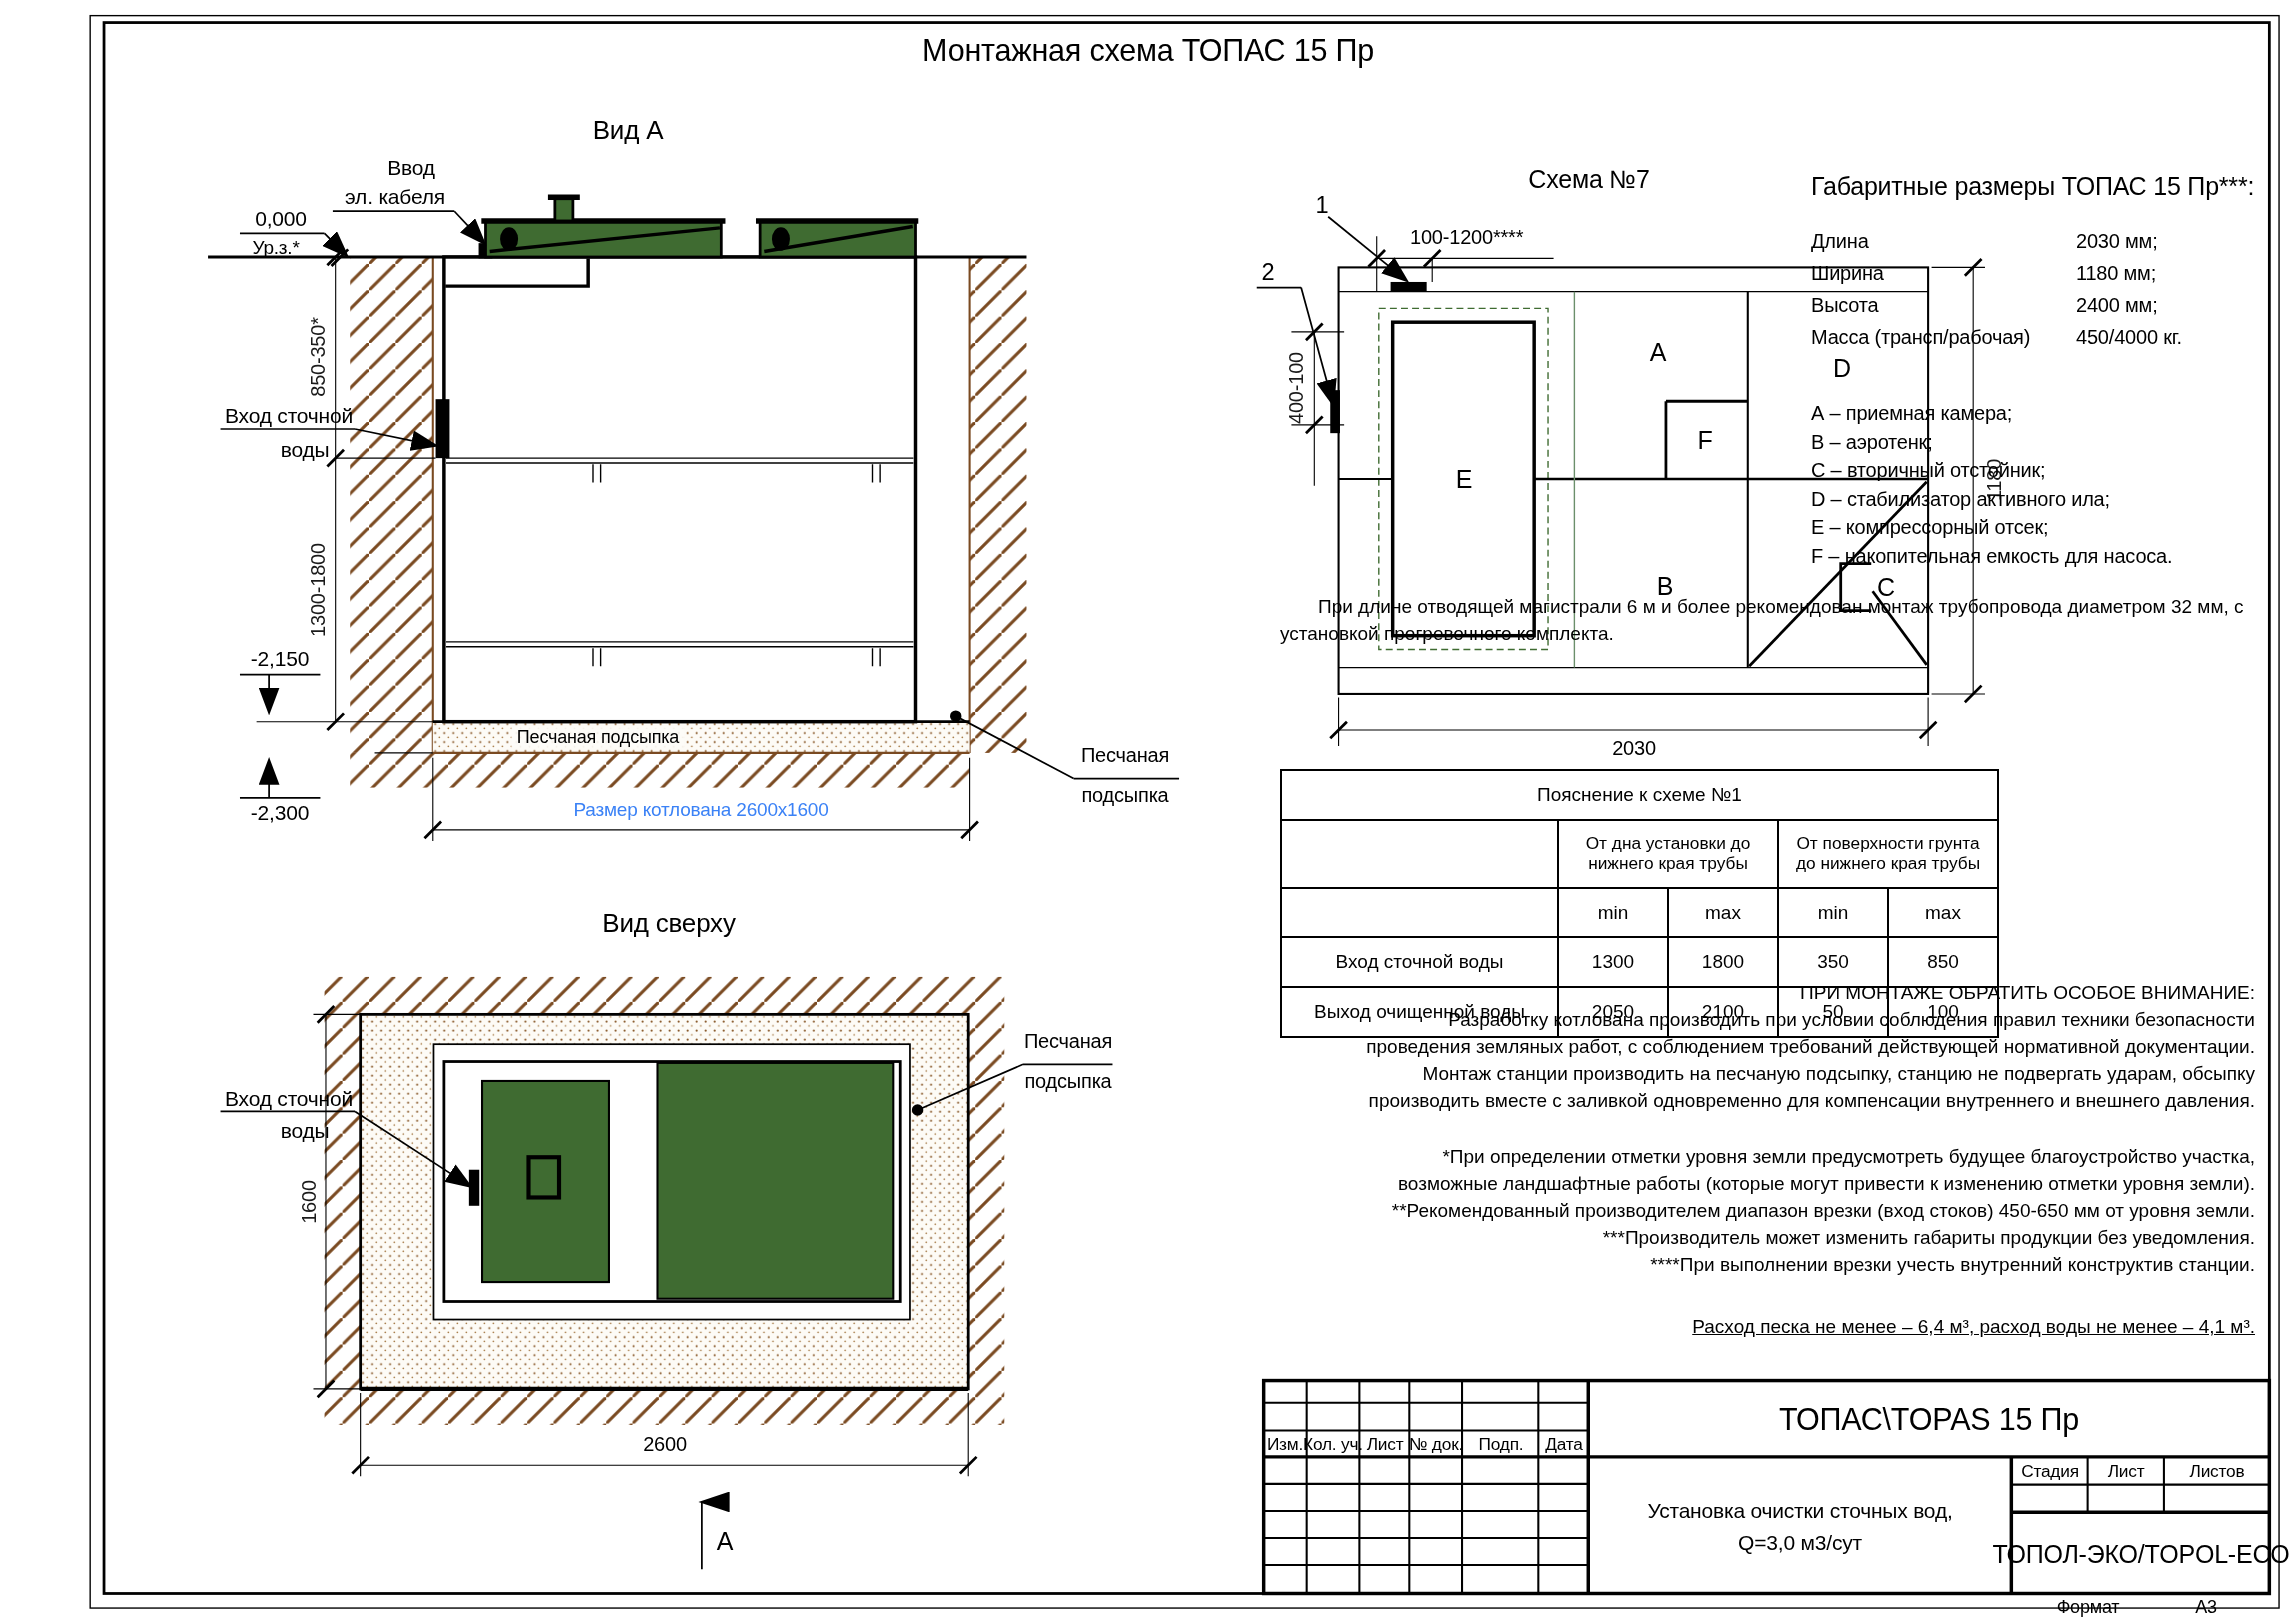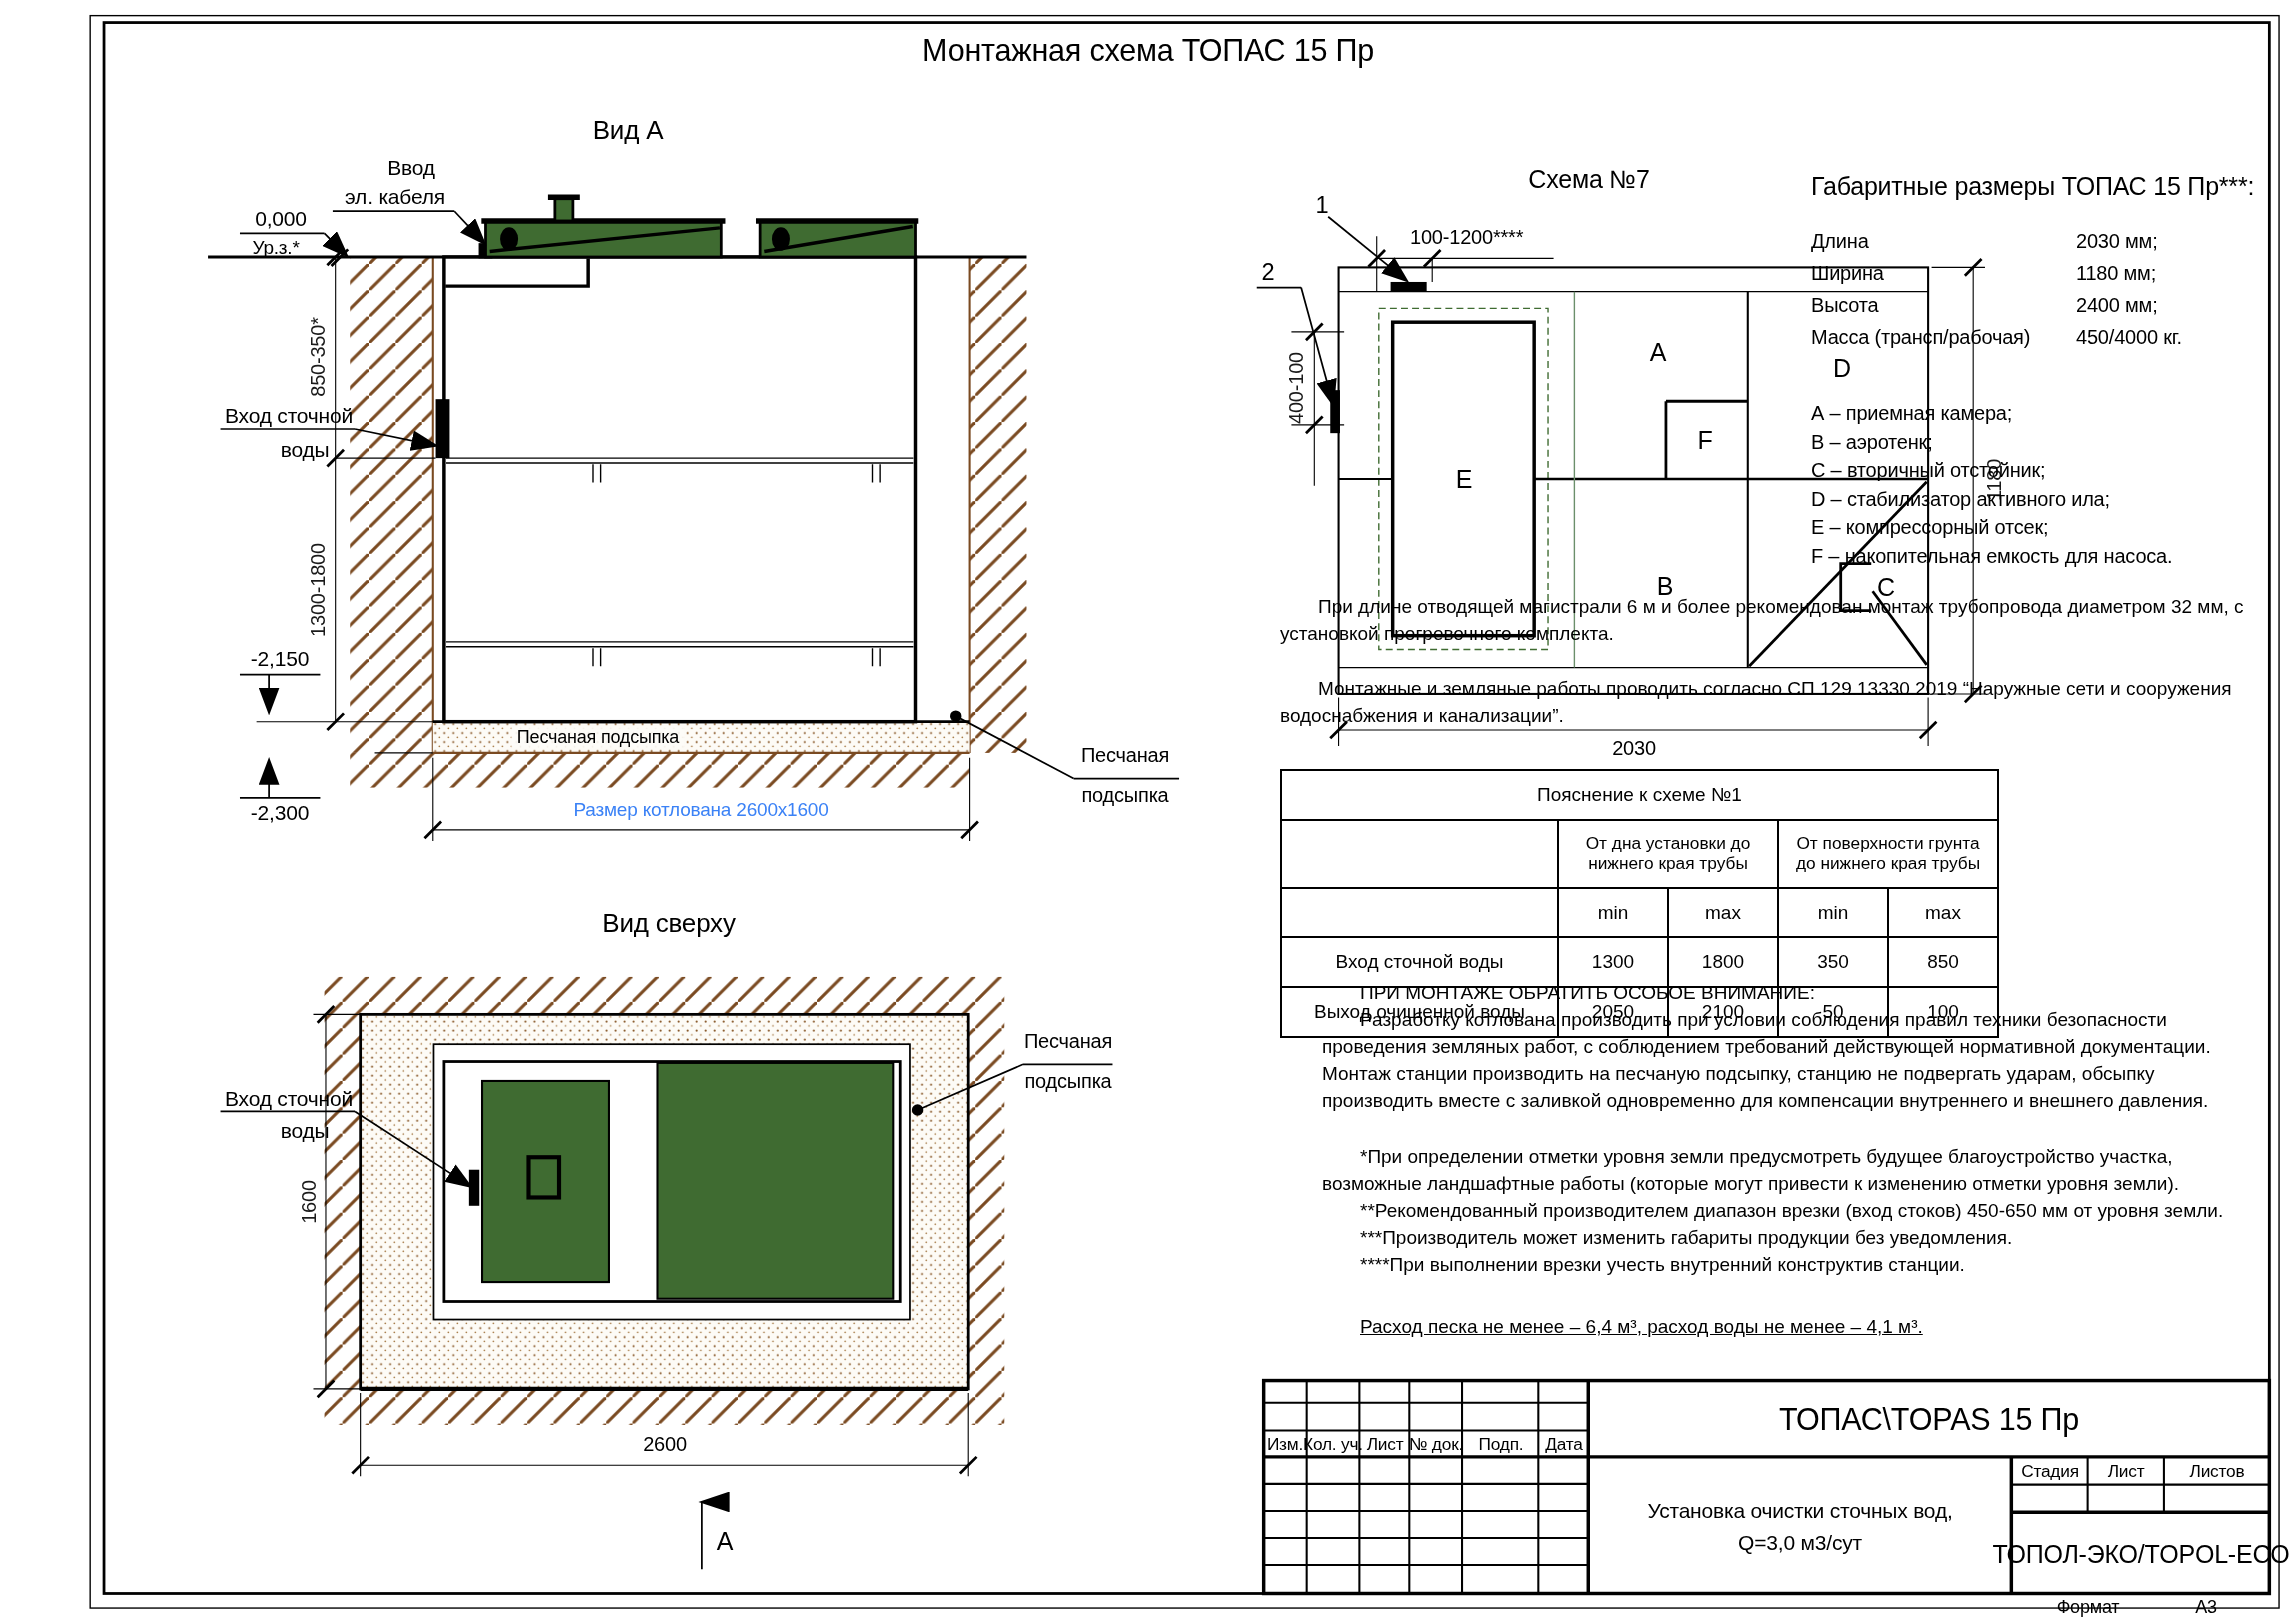--- a/index.html
+++ b/index.html
@@ -12,21 +12,21 @@
   .f25{font-size:17.3px;} .f26{font-size:18px;} .f27{font-size:19px;} .f29{font-size:20px;}
   .f30{font-size:21px;} .f31{font-size:25px;} .f34{font-size:23.6px;} .f36{font-size:25px;}
   .f38{font-size:26px;} .f44{font-size:30.5px;}
   .dimtxt{color:#1a1a1a;}
   .graytxt{color:#3b82f6;}
   .notes{position:absolute;left:1280px;top:594px;width:971px;font-size:19px;line-height:1.42;}
   .notes p{margin:0;text-indent:38px;}
   .notes p.gap{margin-top:28px;}
   .att{position:absolute;left:1322px;top:980px;width:933px;font-size:19px;line-height:1.42;}
   .att .hd{text-indent:38px;margin:0;}
-  .att p{margin:0;text-indent:38px;}
+  .att p{margin:0;text-indent:38px;text-align:right;}
   .att .body{margin-bottom:29px;}
   .att .cons{margin-top:35px;text-decoration:underline;}
   table.expl{position:absolute;left:1280px;top:769px;border-collapse:collapse;table-layout:fixed;}
   table.expl td{border:2.1px solid #000;text-align:center;vertical-align:middle;
                 font-size:19px;padding:13px;line-height:1.15;}
   table.expl{border:2.8px solid #000;}
   .sandlabel{position:absolute;background:rgba(253,252,248,0.9);padding:0 5.5px;}
 </style>
 </head>
 <body>
@@ -327,21 +327,20 @@
 <div class="lbl f29" style="left:2076px;top:326px;">450/4000 кг.</div>
 <div class="lbl f29" style="left:1811px;top:402px;">А – приемная камера;</div>
 <div class="lbl f29" style="left:1811px;top:431px;">В – аэротенк;</div>
 <div class="lbl f29" style="left:1811px;top:459px;">С – вторичный отстойник;</div>
 <div class="lbl f29" style="left:1811px;top:488px;">D – стабилизатор активного ила;</div>
 <div class="lbl f29" style="left:1811px;top:516px;">E – компрессорный отсек;</div>
 <div class="lbl f29" style="left:1811px;top:545px;">F – накопительная емкость для насоса.</div>
 
 <div class="notes">
   <p>При длине отводящей магистрали 6 м и более рекомендован монтаж трубопровода диаметром 32 мм, с установкой прогревочного комплекта.</p>
-  <p class="gap">Монтажные и земляные работы проводить согласно СП 129.13330.2019 “Наружные сети и сооружения водоснабжения и канализации”.</p>
 </div>
 
 <table class="expl">
   <colgroup>
         <col style="width:277px">
         <col style="width:110px">
         <col style="width:110px">
         <col style="width:110px">
         <col style="width:110px">
       </colgroup>

